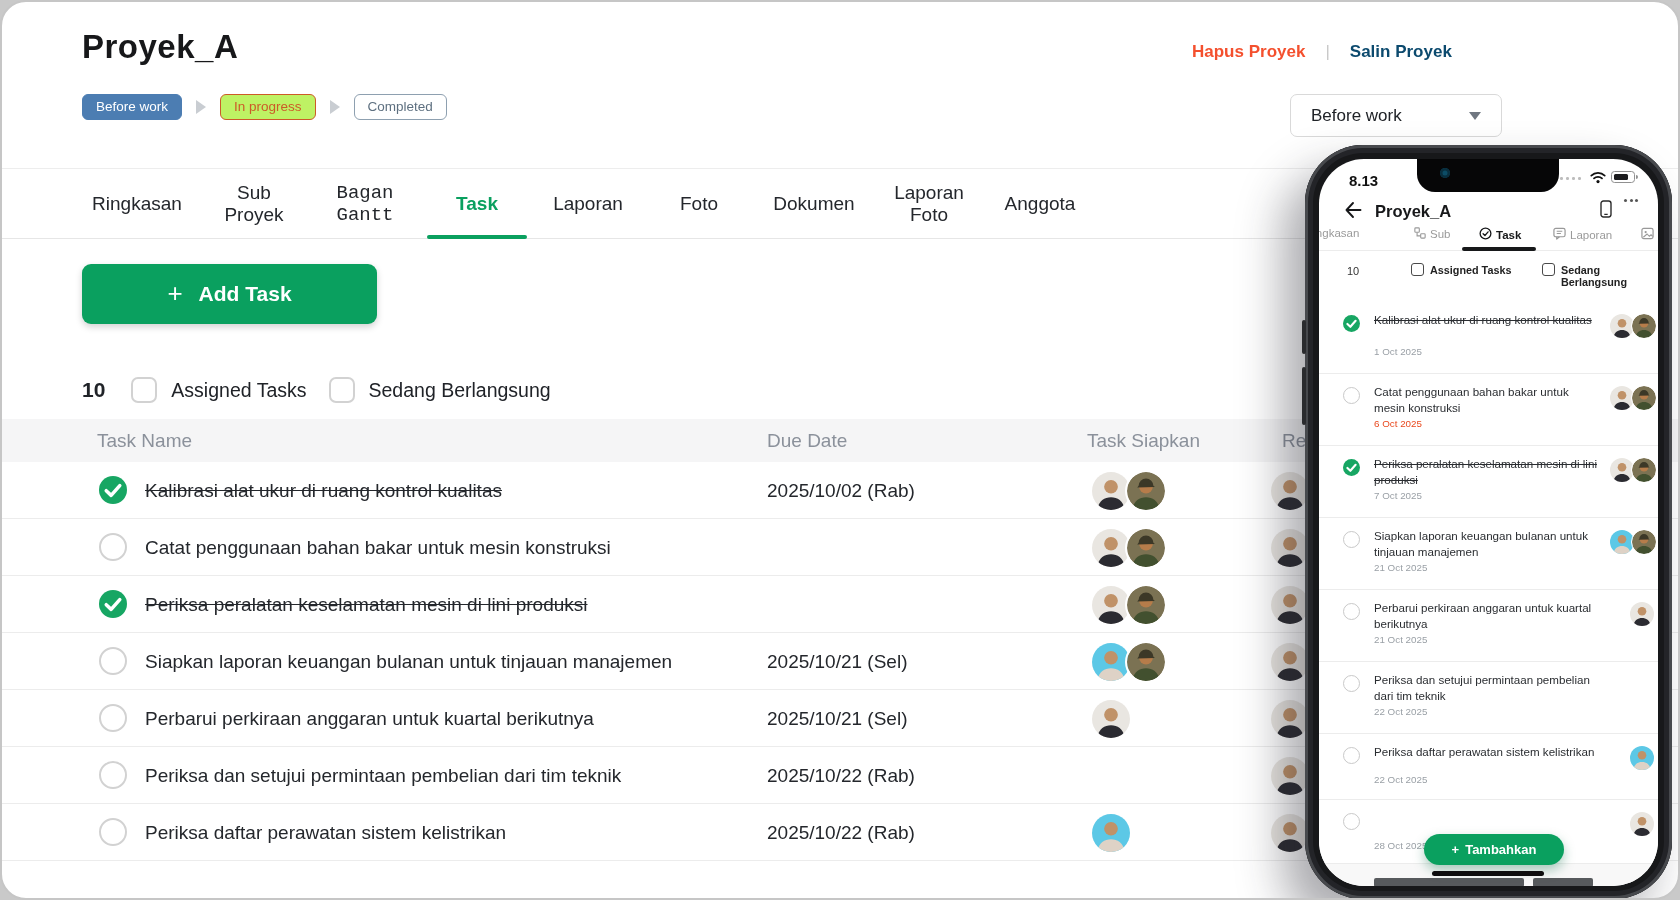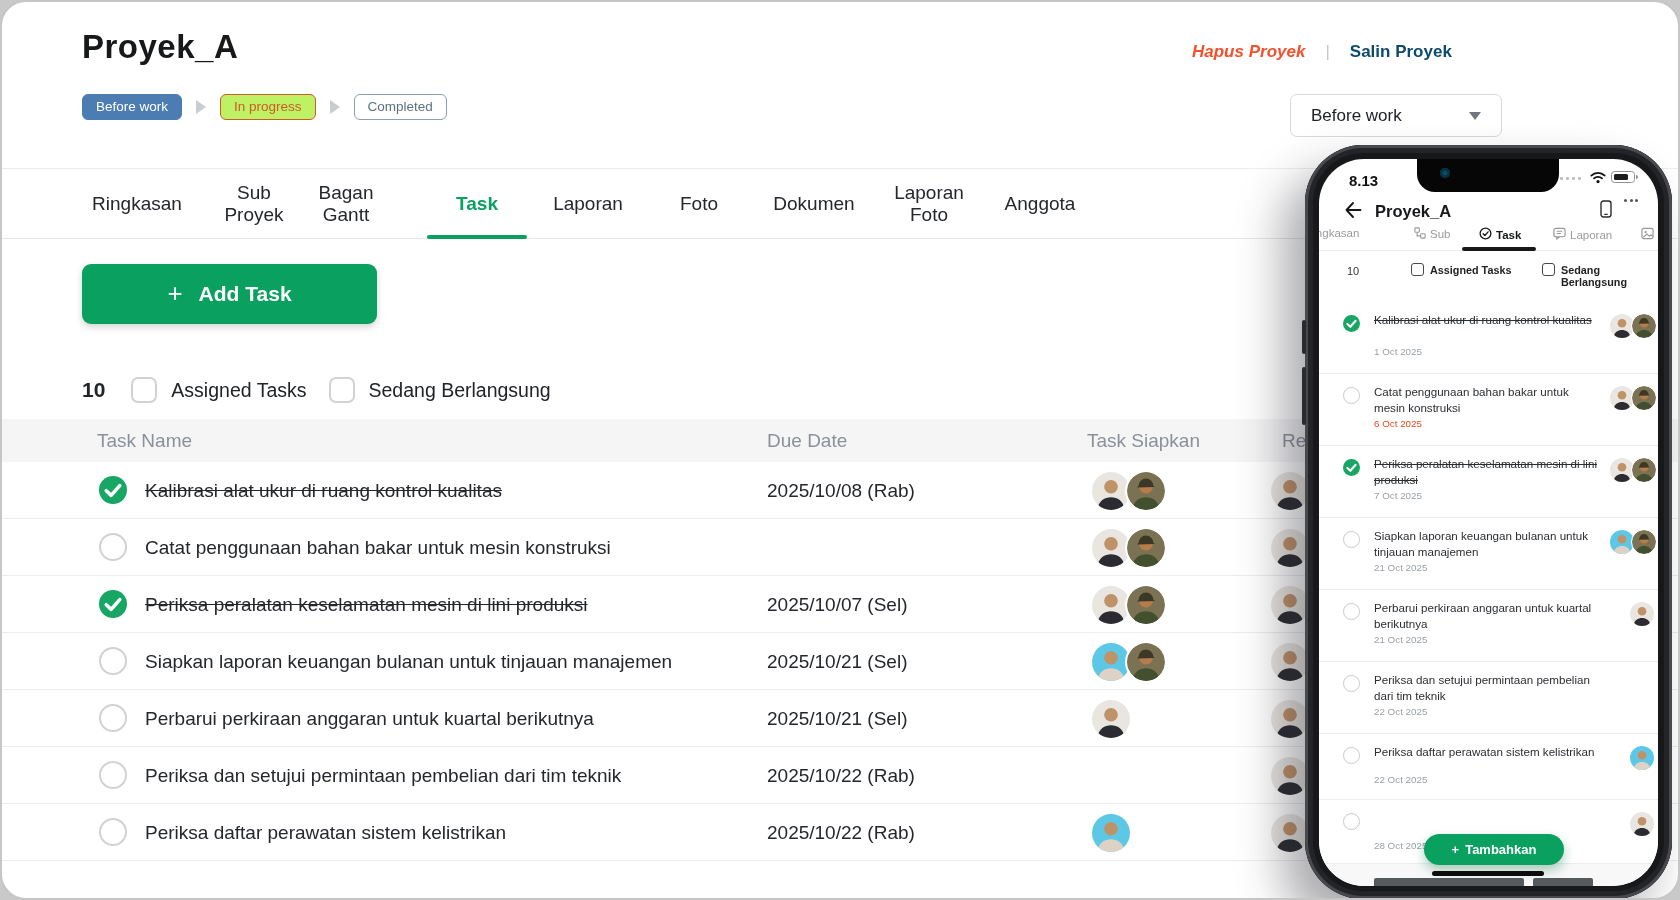--- a/index.html
+++ b/index.html
@@ -3,21 +3,21 @@
 <meta charset="utf-8">
 <style>
   html,body{margin:0;padding:0;background:#c9c9c9;font-family:"Liberation Sans","DejaVu Sans",sans-serif;}
   .stage{position:relative;width:1680px;height:900px;overflow:hidden;}
   .card{position:absolute;inset:0;background:#ffffff;border:2px solid #c6c6c6;border-radius:26px;overflow:hidden;box-sizing:border-box;}
   .abs{position:absolute;}
 
   
   .page-title{left:80px;top:26px;font-size:33px;font-weight:800;color:#17181a;letter-spacing:.5px;}
   .actions{top:40px;left:1190px;display:flex;align-items:center;gap:20px;font-size:17px;font-weight:600;}
-  .link-del{color:#f4502e;cursor:pointer;font-style:italic;}
+  .link-del{color:#f4502e;cursor:pointer;}
   .link-div{color:#c9c9c9;font-weight:400;}
   .link-copy{color:#0c4a6e;cursor:pointer;}
 
   .flow{left:80px;top:92px;display:flex;align-items:center;gap:14px;}
   .badge{font-size:13.5px;padding:5px 13px;border-radius:6px;line-height:1;white-space:nowrap;}
   .badge.filled-blue{background:#4c7db2;color:#fff;border:1.5px solid #4c7db2;}
   .badge.outline-orange{background:#bef264;color:#cc5b28;border:1.5px solid #cc5b28;}
   .badge.outline-gray{background:#fff;color:#5e7080;border:1.5px solid #8ea0b0;}
   .tri{width:0;height:0;border-left:10px solid #c9cdd2;border-top:7px solid transparent;border-bottom:7px solid transparent;}
 
@@ -125,21 +125,21 @@
 
     <div class="abs dropdown">
       <span>Before work</span>
       <span class="caret"></span>
     </div>
 
     <div class="abs tabstrip" id="tabstrip">
         <div class="tab" style="left: 135px;">Ringkasan</div>
         <div class="tab" style="left: 252px;">Sub
 Proyek</div>
-        <div class="tab" style="left: 344px;">Bagan
+        <div class="tab" style="left: 363px; font-family: Liberation Mono, monospace;">Bagan
 Gantt</div>
         <div class="tab active" style="left: 475px;">Task</div>
         <div class="tab-underline" style="left: 425px; width: 100px;"></div>
         <div class="tab" style="left: 586px;">Laporan</div>
         <div class="tab" style="left: 697px;">Foto</div>
         <div class="tab" style="left: 812px;">Dokumen</div>
         <div class="tab" style="left: 927px;">Laporan
 Foto</div>
         <div class="tab" style="left: 1038px;">Anggota</div>
       </div>
@@ -162,21 +162,21 @@
       <div class="th" style="left:765px">Due Date</div>
       <div class="th" style="left:1085px">Task Siapkan</div>
       <div class="th" style="left:1280px">Re</div>
     </div>
     <div class="abs trows" id="task-rows">
         <div class="trow" style="top: 0px;">
           <span class="st-circle st-done"><svg viewBox="0 0 24 24" width="100%" height="100%">
               <path d="M6.2 12.6 L10.4 16.6 L17.8 8.2" stroke="#fff" stroke-width="3" fill="none" stroke-linecap="round" stroke-linejoin="round"></path>
             </svg></span>
           <span class="tname done">Kalibrasi alat ukur di ruang kontrol kualitas</span>
-          <span class="tdue">2025/10/08 (Rab)</span>
+          <span class="tdue">2025/10/02 (Rab)</span>
           <span class="assignees">
             <span class="av">
               <svg viewBox="0 0 40 40">
                 <rect width="40" height="40" fill="#e9e6e1"></rect>
                 <circle cx="20" cy="15.5" r="7.2" fill="#c09268"></circle>
                 <path d="M5 41 C7 30 13 26.5 20 26.5 C27 26.5 33 30 35 41 Z" fill="#2b2b31"></path>
               </svg>
             </span>
             <span class="av">
               <svg viewBox="0 0 40 40">
@@ -217,21 +217,20 @@
                 <rect width="40" height="40" fill="#e9e6e1"></rect>
                 <circle cx="20" cy="15.5" r="7.2" fill="#c09268"></circle>
                 <path d="M5 41 C7 30 13 26.5 20 26.5 C27 26.5 33 30 35 41 Z" fill="#2b2b31"></path>
               </svg></span></span>
         </div>
         <div class="trow" style="top: 114px;">
           <span class="st-circle st-done"><svg viewBox="0 0 24 24" width="100%" height="100%">
               <path d="M6.2 12.6 L10.4 16.6 L17.8 8.2" stroke="#fff" stroke-width="3" fill="none" stroke-linecap="round" stroke-linejoin="round"></path>
             </svg></span>
           <span class="tname done">Periksa peralatan keselamatan mesin di lini produksi</span>
-          <span class="tdue">2025/10/07 (Sel)</span>
           <span class="assignees">
             <span class="av">
               <svg viewBox="0 0 40 40">
                 <rect width="40" height="40" fill="#e9e6e1"></rect>
                 <circle cx="20" cy="15.5" r="7.2" fill="#c09268"></circle>
                 <path d="M5 41 C7 30 13 26.5 20 26.5 C27 26.5 33 30 35 41 Z" fill="#2b2b31"></path>
               </svg>
             </span>
             <span class="av">
               <svg viewBox="0 0 40 40">

